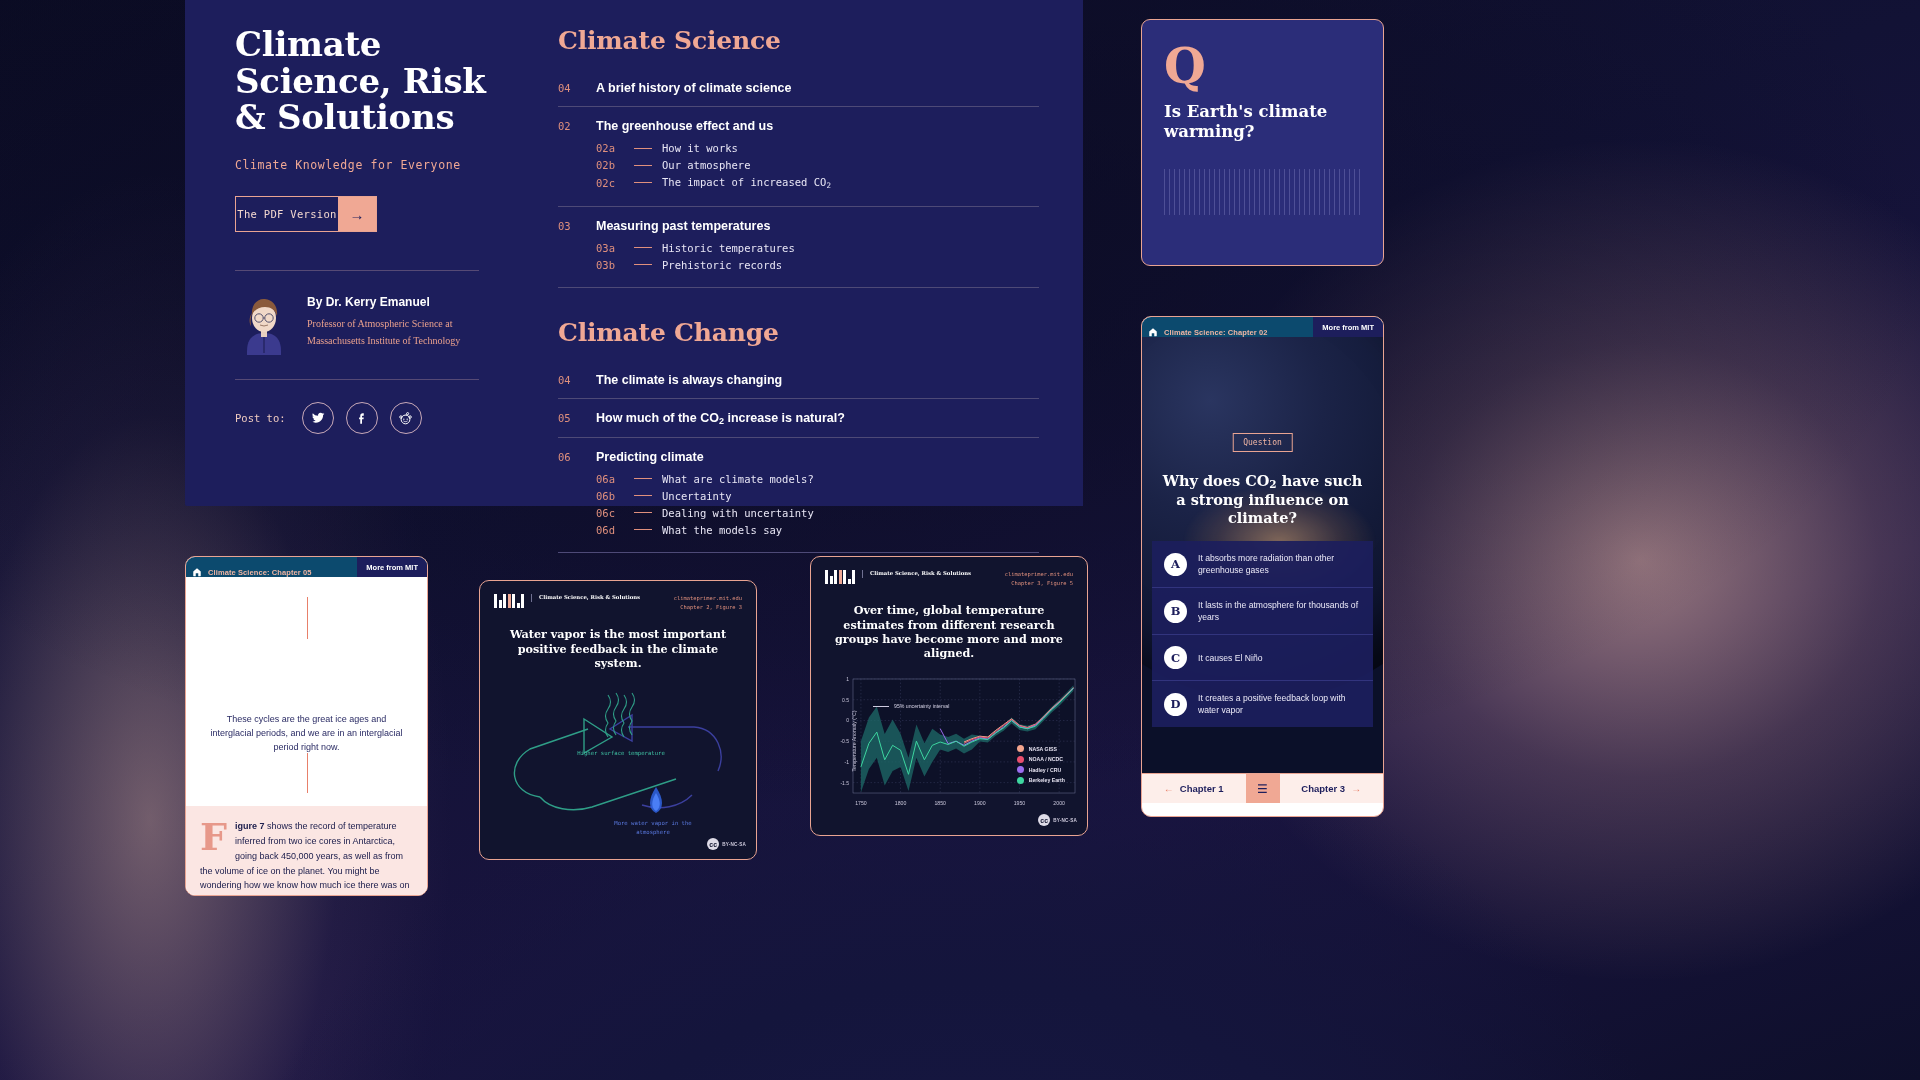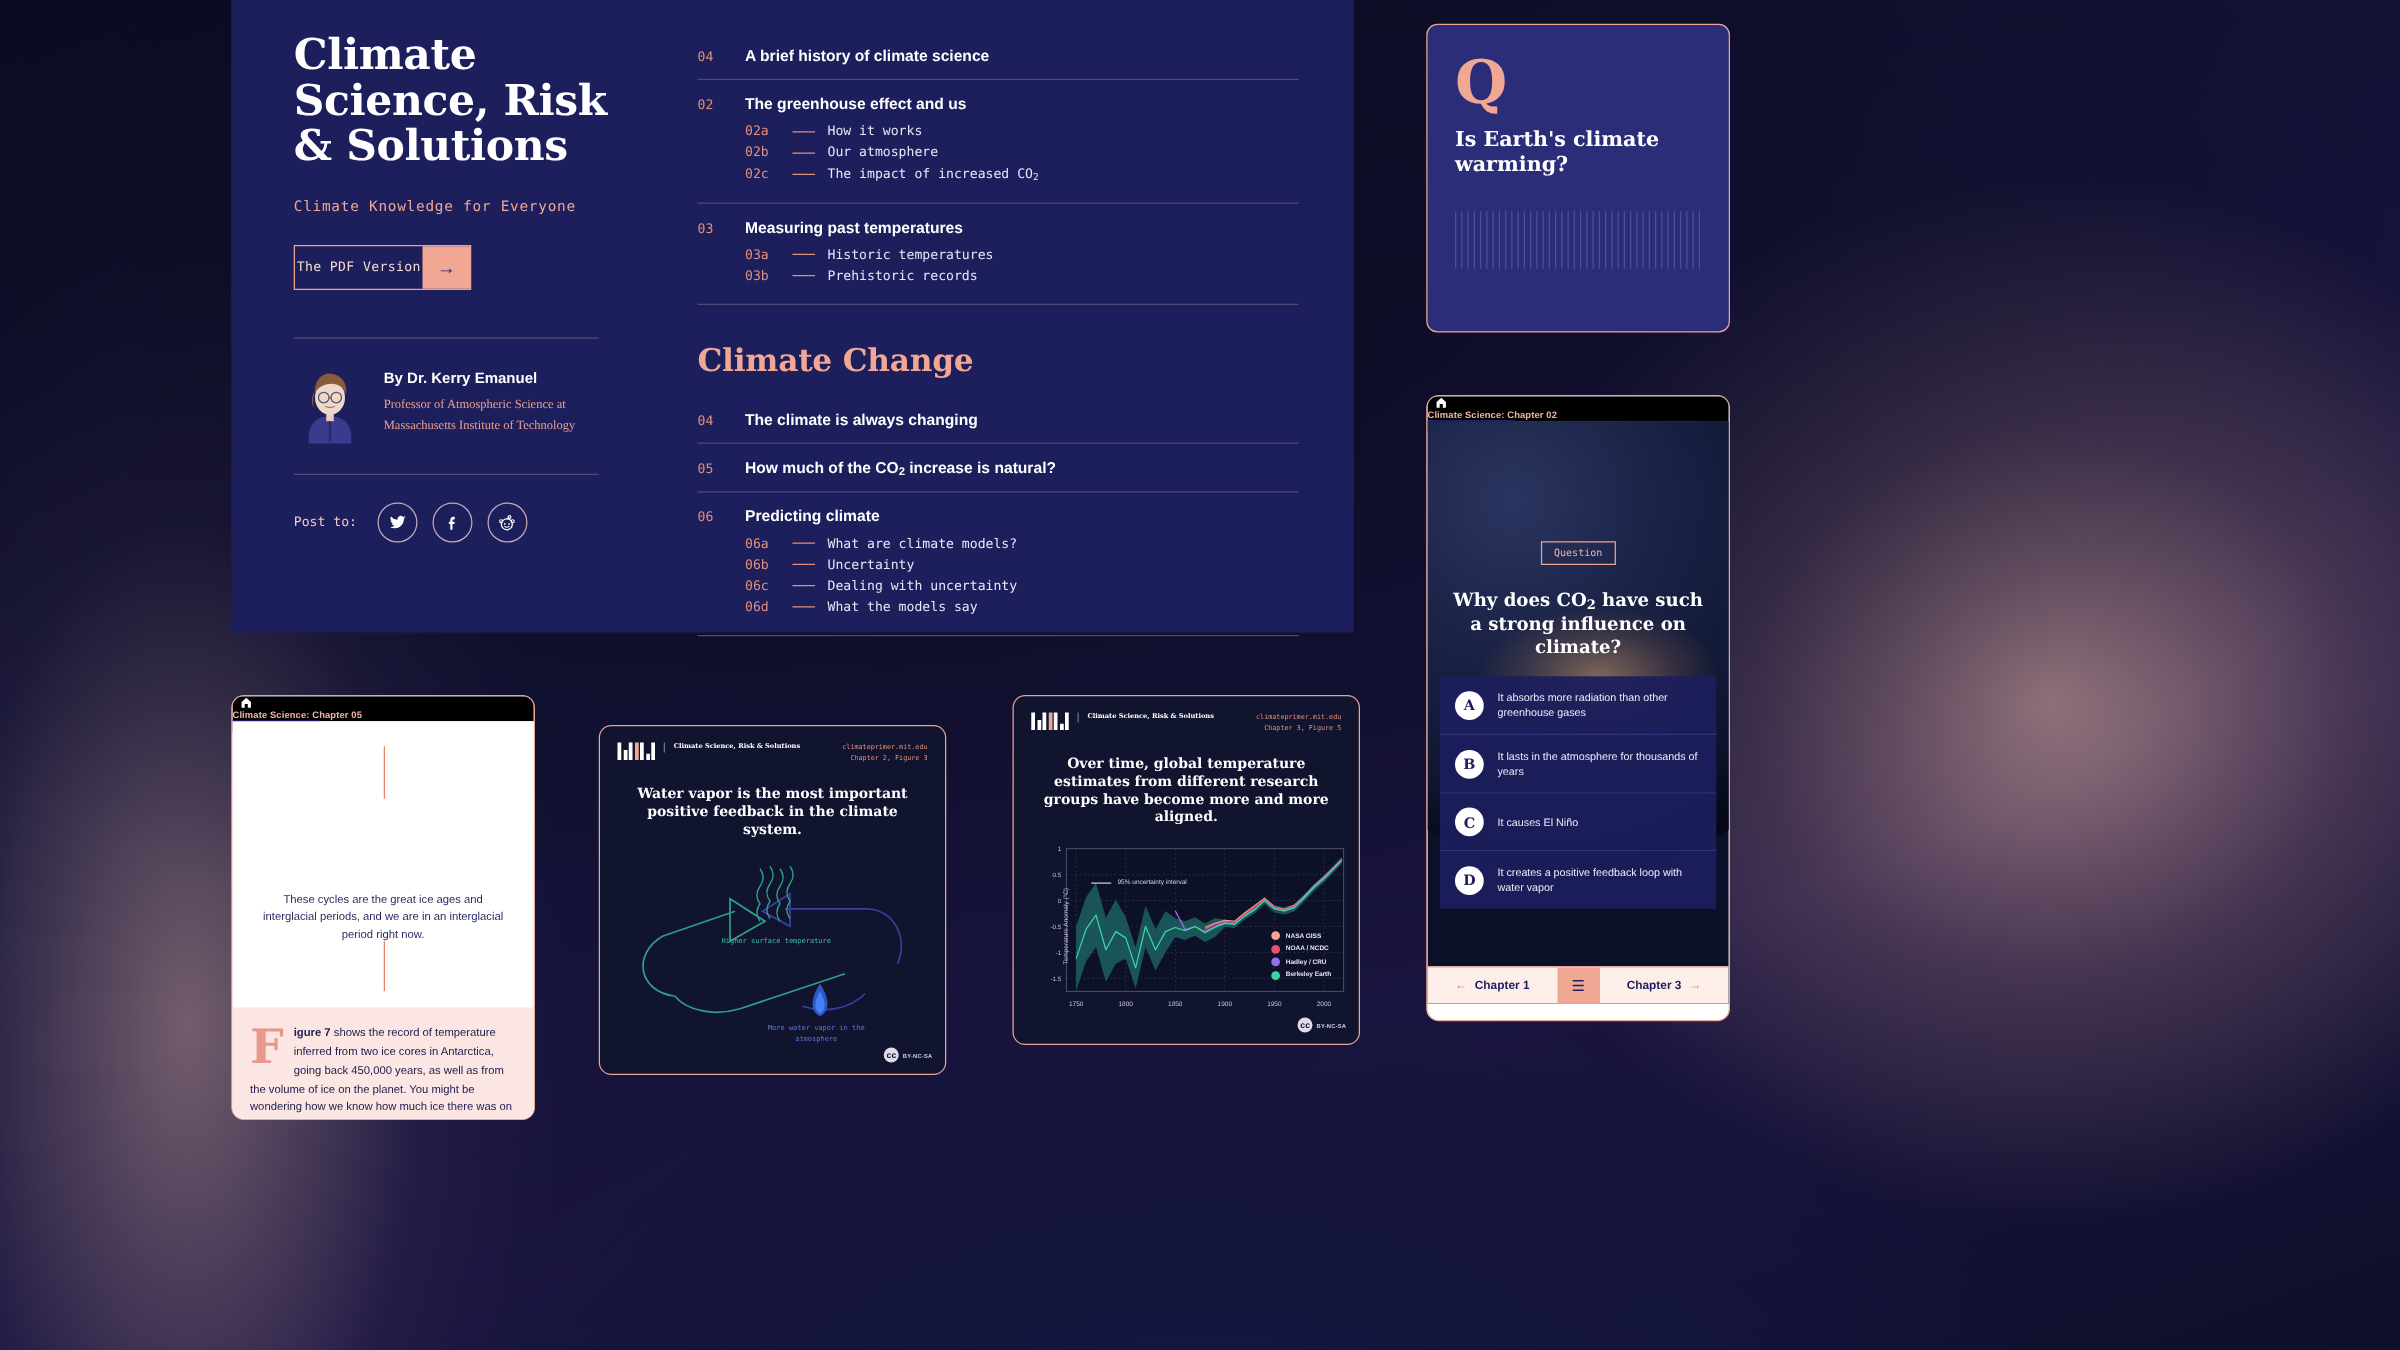--- a/index.html
+++ b/index.html
@@ -128,22 +128,22 @@
 
   
   .phone {
     position: absolute; border: 1px solid #e9a492; border-radius: 10px;
     overflow: hidden; z-index: 4; background: #fff;
   }
   .phone-right { left: 1141px; top: 316px; width: 243px; height: 501px; }
   .phone-left  { left: 185px; top: 556px; width: 243px; height: 340px; }
 
   .phone-bar {
-    height: 20px; background: #000000; display: flex; align-items: flex-start;
-    font-size: 7.5px; color: #f0b5a3; flex-direction: column;
+    height: 20px; background: #0c4a6e; display: flex; align-items: flex-end;
+    font-size: 7.5px; color: #f0b5a3;
   }
   .phone-bar .home { width: 22px; display:flex; align-items:center; justify-content:center; }
   .phone-bar .title { flex: 1; font-weight: bold; letter-spacing: 0.1px; }
   .phone-bar .more {
     background: #1d1e5c; height: 100%; display: flex; align-items: center;
     padding: 0 9px; color: #fff; font-weight: bold; font-size: 7.5px;
   }
 
   .phone-body-dark { position: relative; height: 466px; background: #0b1029; overflow: hidden; }
   .earth {
@@ -346,20 +346,21 @@
             <circle cx="4.6" cy="9.6" r="1.9" fill="none" stroke="#fff" stroke-width="1.5"></circle>
             <circle cx="15.4" cy="4.2" r="1.7" fill="none" stroke="#fff" stroke-width="1.5"></circle>
             <path d="M12 6.5 14 4.8" stroke="#fff" stroke-width="1.3"></path>
           </svg>
       </a>
     </div>
   </div>
 
   <div class="hero-right">
     <div>
+      <div class="toc-head">Climate Science</div>
       <div class="toc-row">
         <div class="toc-top">
           <span class="toc-num">04</span>
           <span class="toc-label">A brief history of climate science</span>
         </div>
       </div>
       <div class="toc-row">
         <div class="toc-top">
           <span class="toc-num">02</span>
           <span class="toc-label">The greenhouse effect and us</span>

